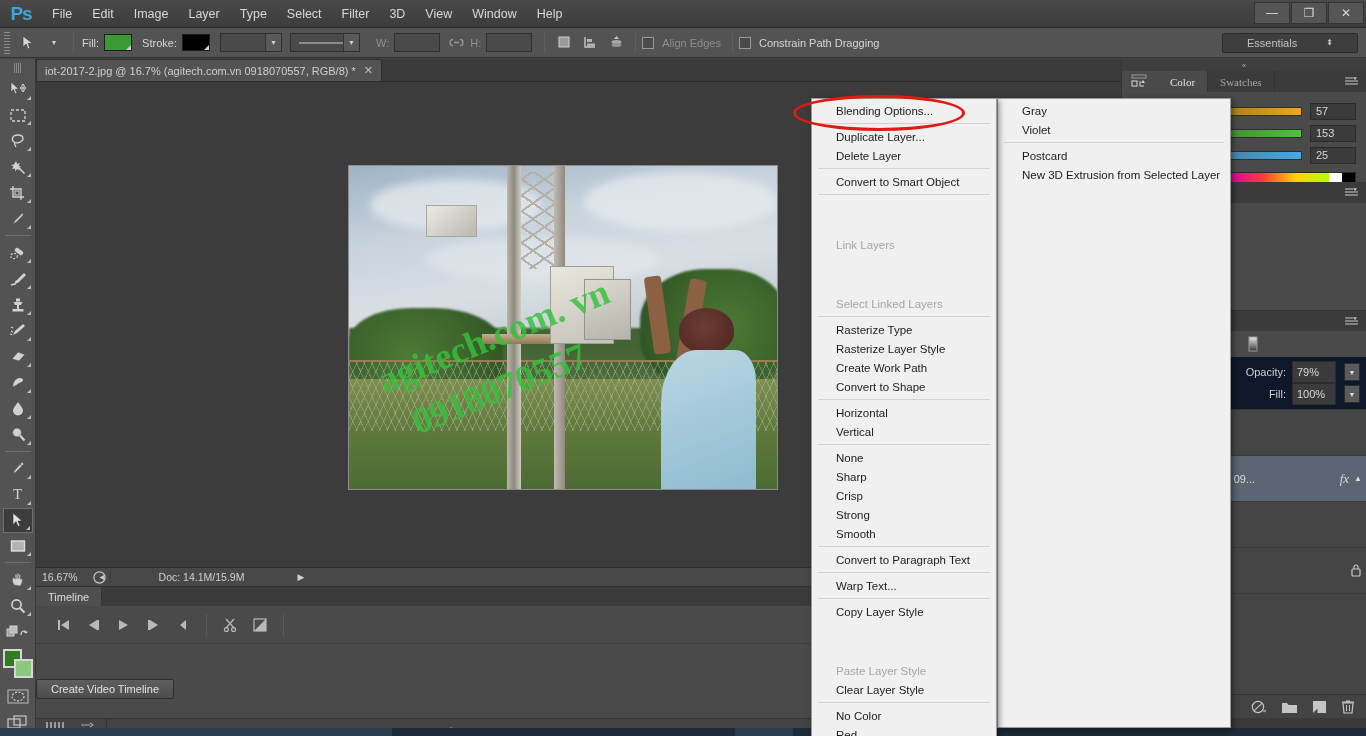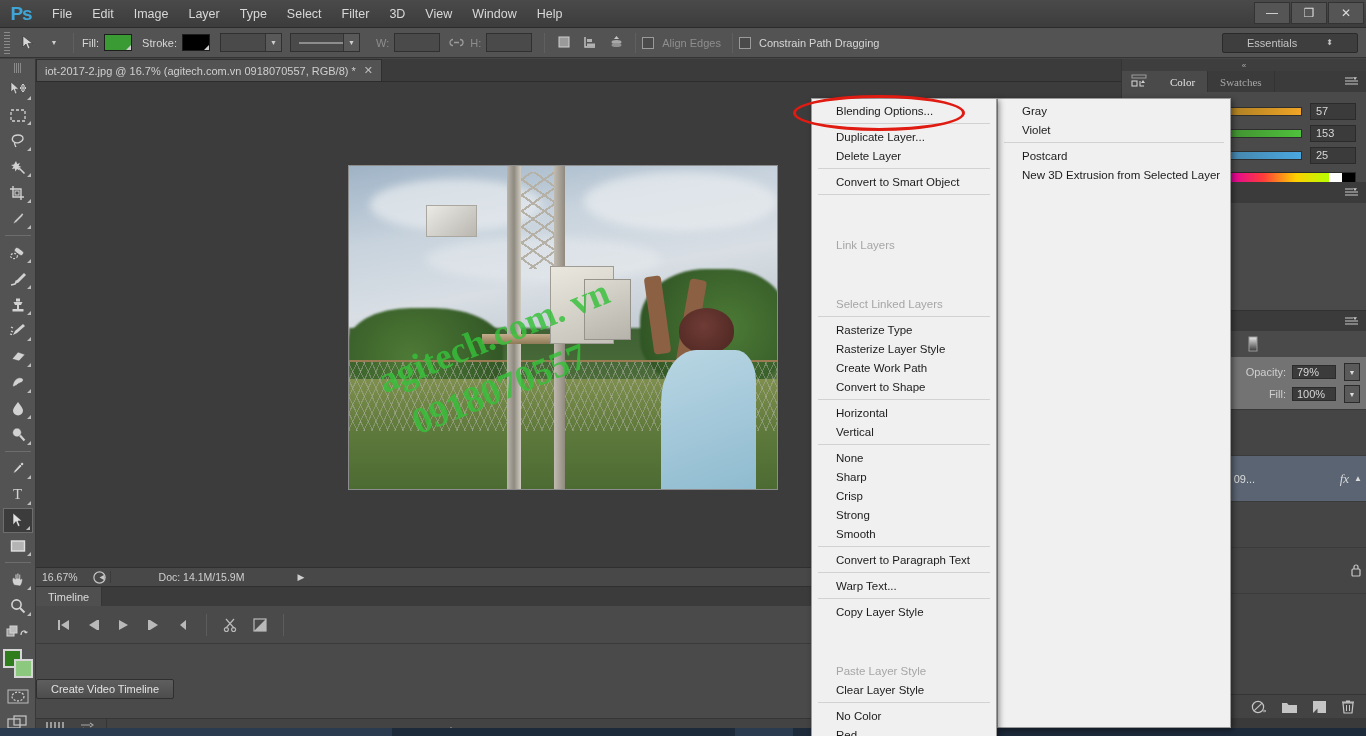--- a/index.html
+++ b/index.html
@@ -226,23 +226,23 @@
   .adj-panel{background:#4a4a4a;padding:4px 8px 8px;}
   .adj-title{font-size:11px;color:#d5d5d5;padding:3px 2px 5px;}
   .adj-row{display:flex;gap:8px;margin-bottom:6px;}
   .adj-ic{width:22px;height:19px;display:flex;align-items:center;justify-content:center;}
 
   .paths-tabs{height:21px;background:#3b3b3b;display:flex;align-items:stretch;position:relative;
               border-top:1px solid #323232;}
   .paths-tools{height:26px;background:#4a4a4a;display:flex;align-items:center;gap:2px;padding-left:6px;}
   .pt-ic{width:26px;height:22px;display:flex;align-items:center;justify-content:center;color:#bdbdbd;}
 
-  .layers-head{background:#737373;padding:4px 6px;}
+  .layers-head{background:#0f172a;padding:4px 6px;}
   .lay-row{display:flex;align-items:center;height:22px;gap:6px;font-size:11px;color:#cfcfcf;}
-  .lay-ctrl{height:14px;background:#3b3b3b;border:1px solid #2b2b2b;display:flex;align-items:center;
+  .lay-ctrl{height:22px;background:#3b3b3b;border:1px solid #2b2b2b;display:flex;align-items:center;
             padding:0 4px;color:#d7d7d7;font-size:11px;}
   .lay-caret{width:16px;height:18px;background:#5a5a5a;border:1px solid #2b2b2b;
              display:flex;align-items:center;justify-content:center;font-size:7px;color:#ddd;margin-left:2px;}
   .lay-list{background:#454545;border-top:1px solid #383838;}
   .layer-item{height:46px;display:flex;align-items:center;border-bottom:1px solid #3b3b3b;
               padding:0 4px;gap:5px;}
   .layer-item.sel{background:#5a6472;}
   .eye{width:16px;height:16px;display:flex;align-items:center;justify-content:center;color:#d5d5d5;}
   .thumb{width:34px;height:34px;border:1px solid #2d2d2d;background:#6a6a6a;}
   .lname{font-size:11px;color:#dcdcdc;flex:1;overflow:hidden;white-space:nowrap;}

